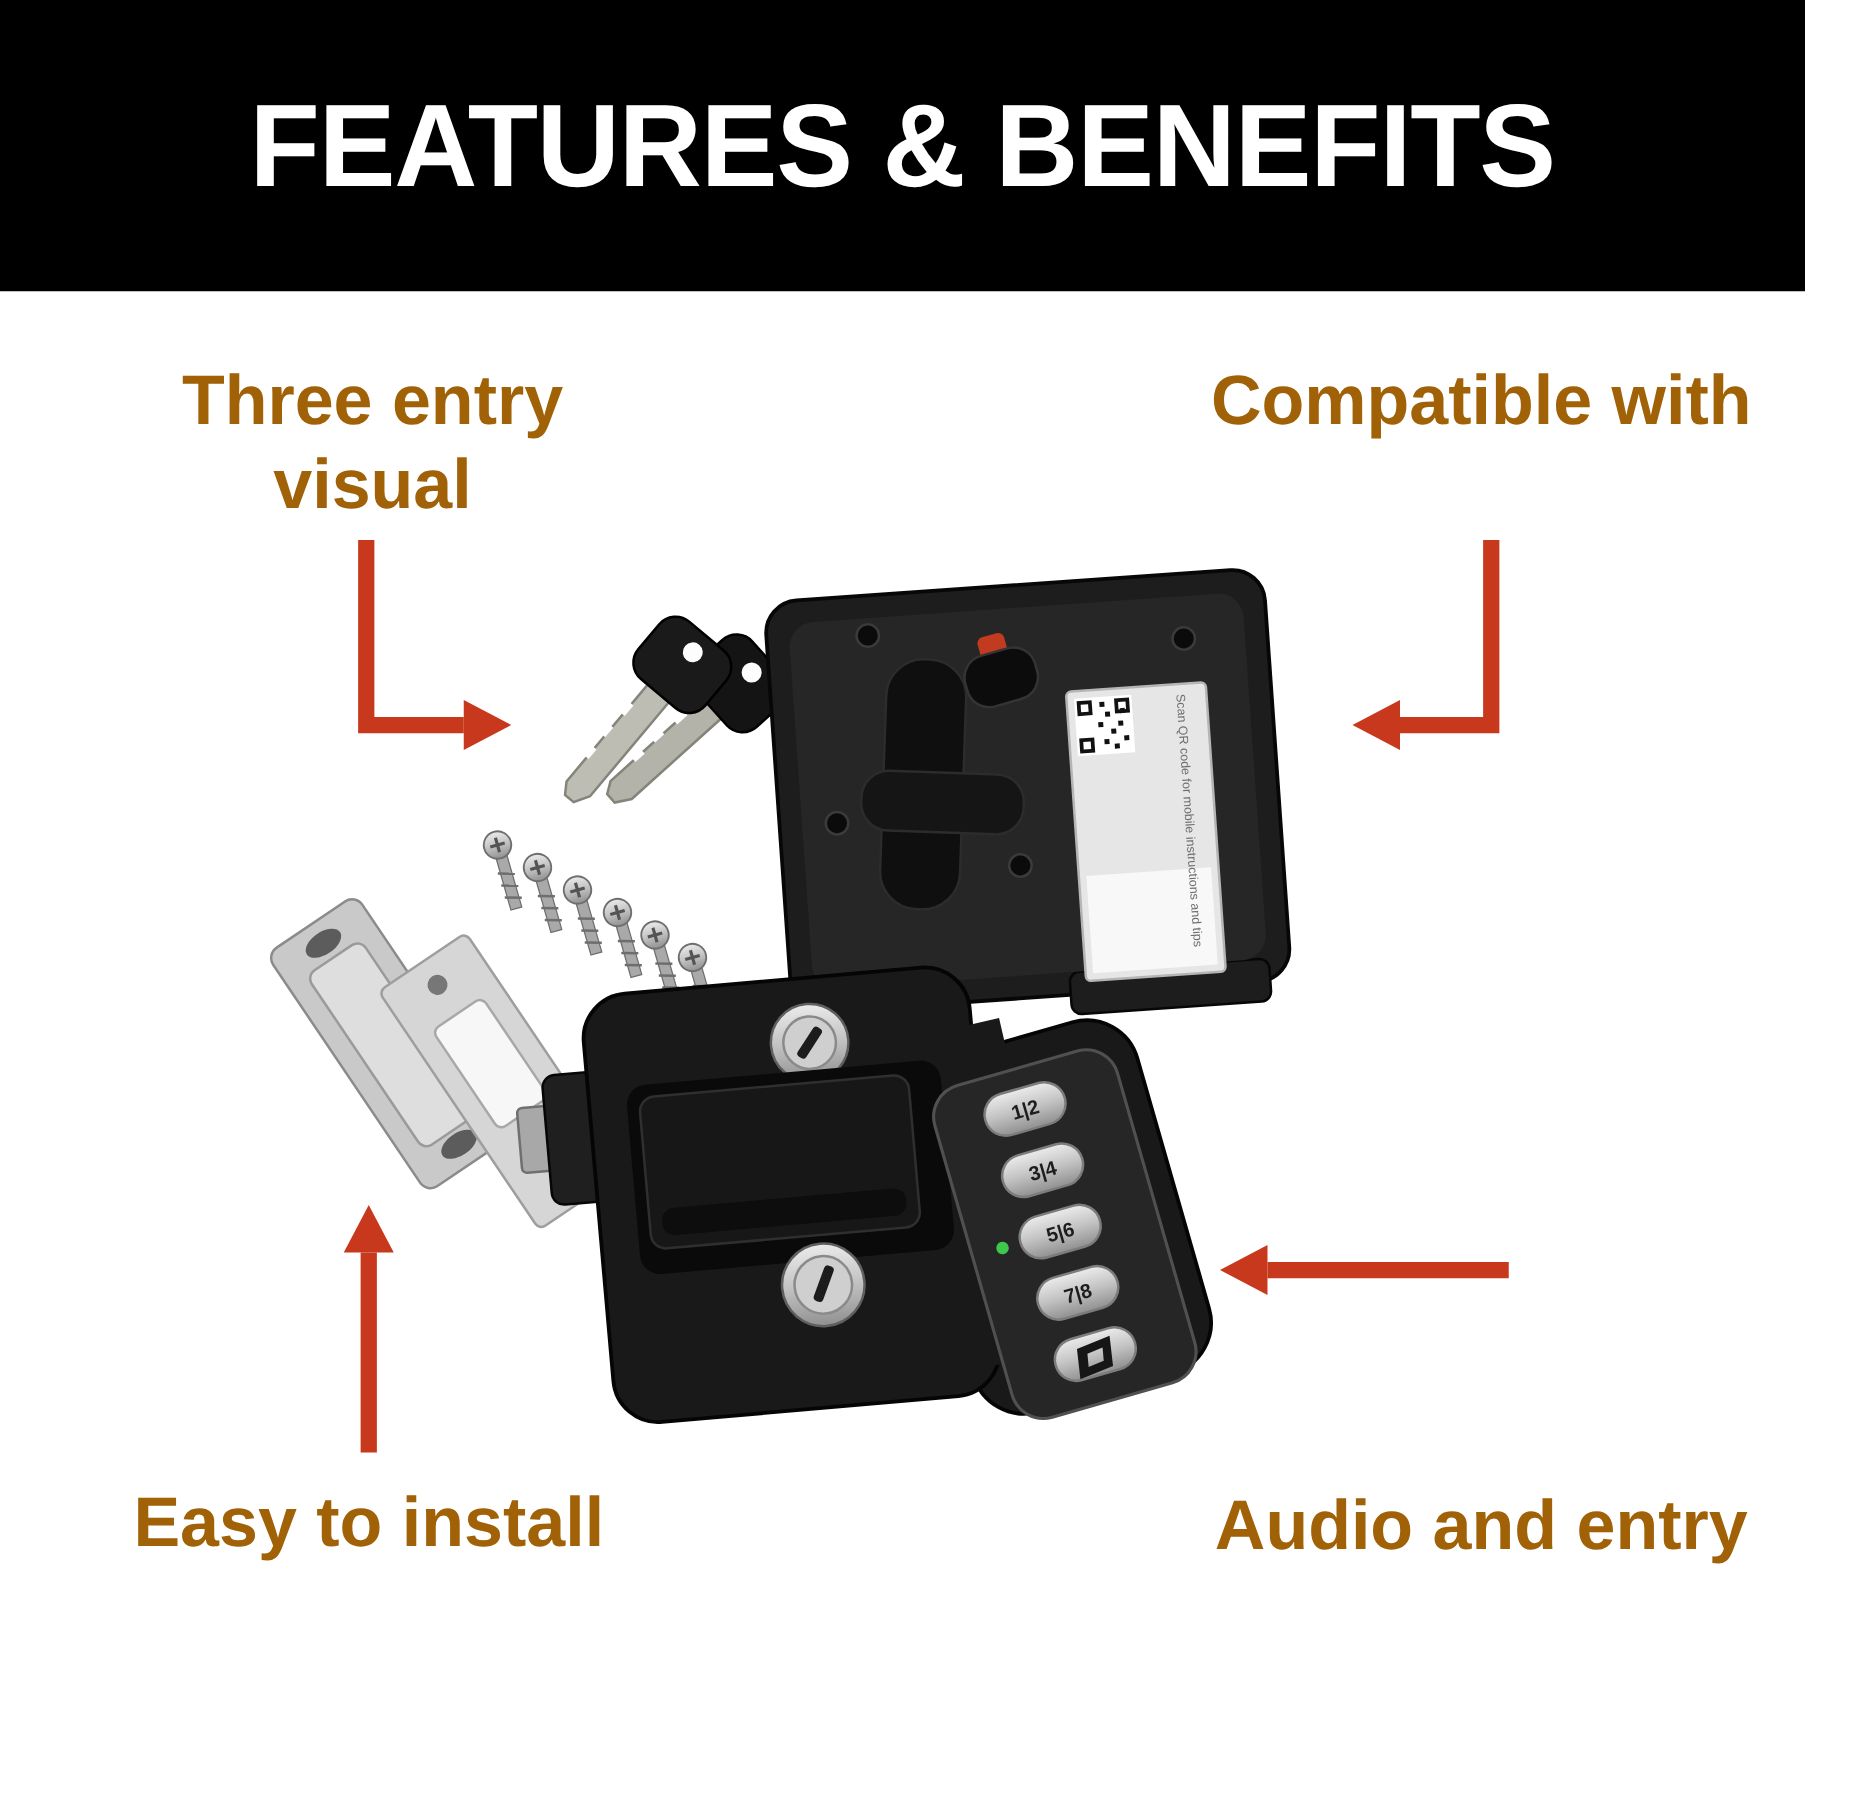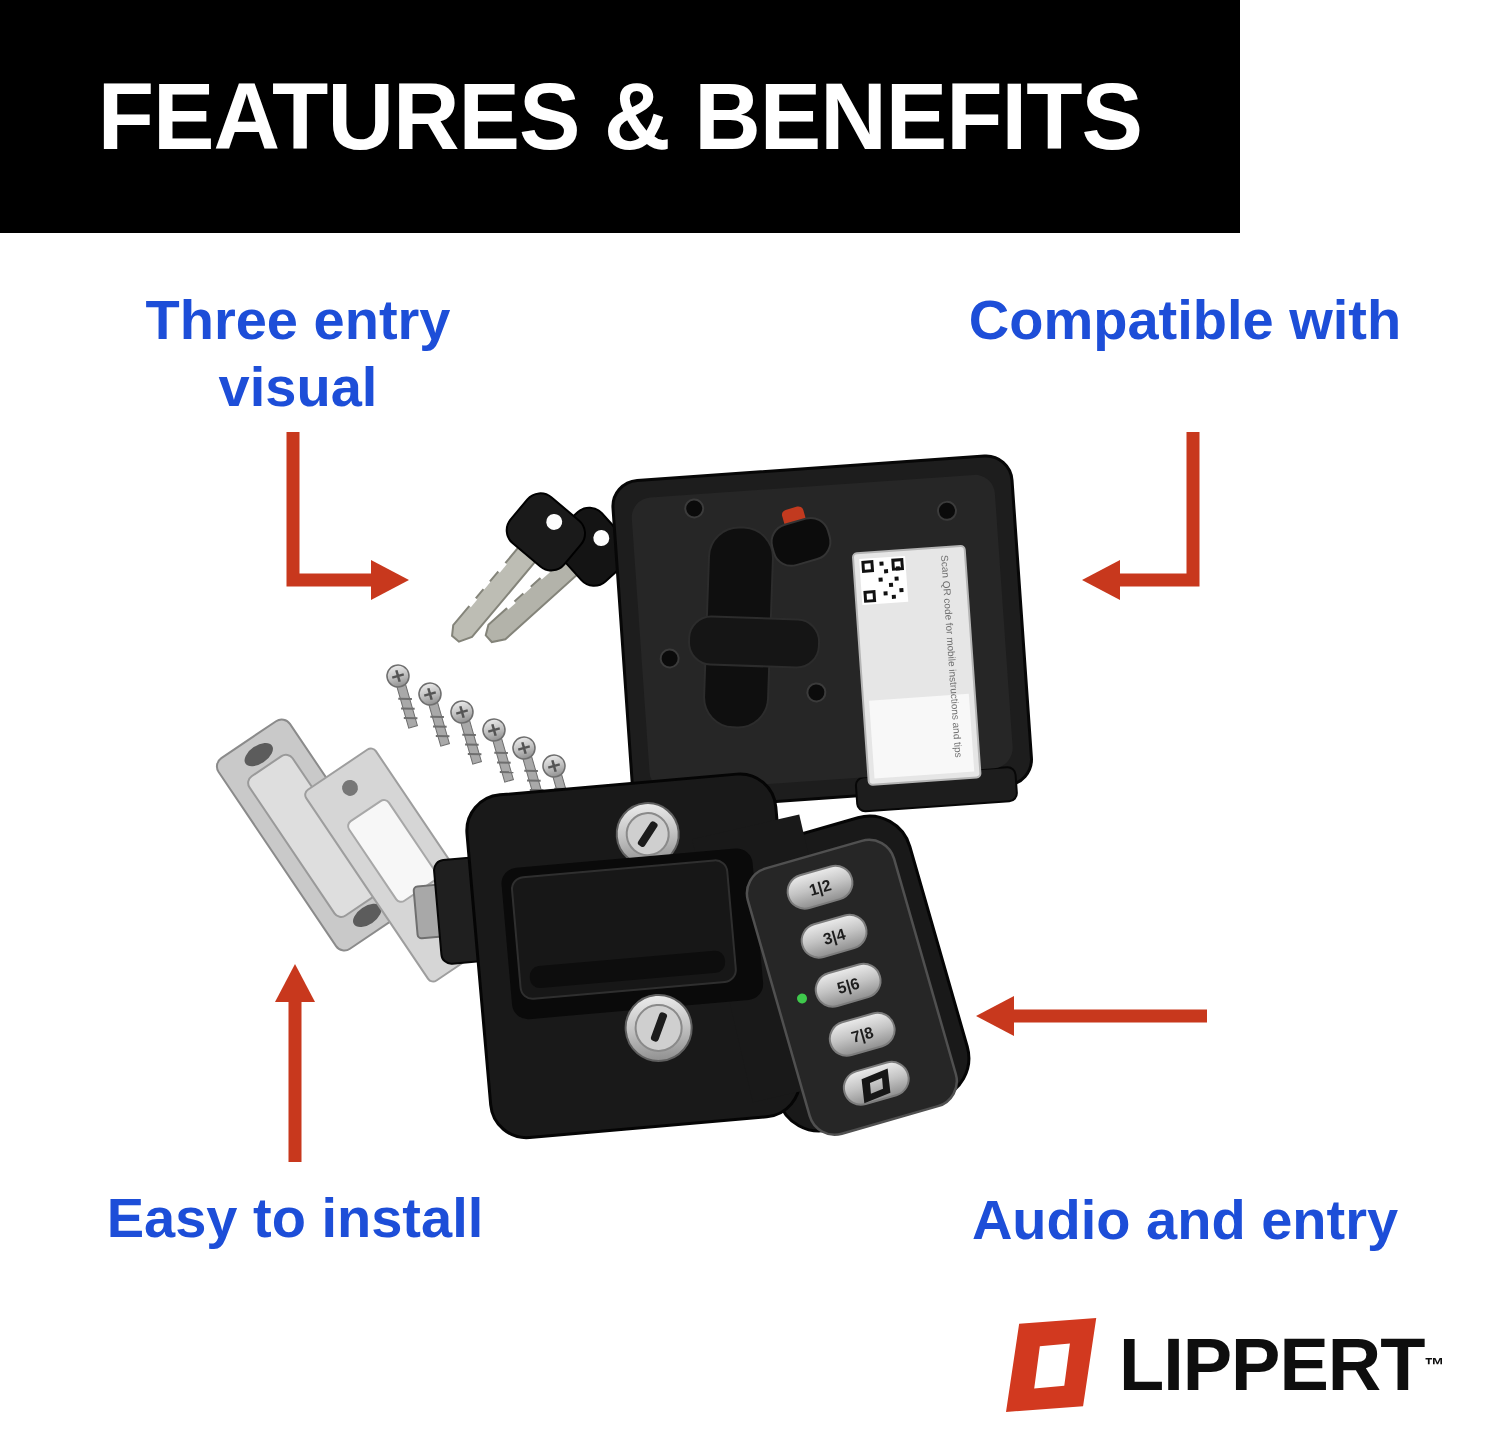--- a/index.html
+++ b/index.html
@@ -6,34 +6,34 @@
   body {
     width: 1500px; height: 1443px;
     background: #ffffff;
     font-family: "Liberation Sans", sans-serif;
     position: relative;
     overflow: hidden;
   }
   .page { position: absolute; inset: 0; }
 
   .banner {
-    position: absolute; left: 0; top: 0; width: 1240px; height: 233px;
+    position: absolute; left: 0; top: 0; width: 1444px; height: 233px;
     background: #000000;
     display: flex; align-items: center; justify-content: center;
   }
   .banner h1 {
     margin: 0; color: #ffffff;
     font-size: 94px; font-weight: 800; letter-spacing: -1px;
     transform: scaleX(0.98);
     white-space: nowrap;
   }
 
   .callout {
     position: absolute;
-    font-size: 56px; font-weight: 800; color: #1d4ed8;
+    font-size: 56px; font-weight: 800; color: #a16207;
     text-align: center; line-height: 1.2;
   }
   .callout span { display: block; }
   .callout-tl { left: 88px;  top: 286px;  width: 420px; }
   .callout-tr { left: 945px; top: 286px;  width: 480px; }
   .callout-bl { left: 45px;  top: 1184px; width: 500px; }
   .callout-br { left: 930px; top: 1186px; width: 510px; }
 
   .art { position: absolute; left: 0; top: 0; }
   .art text { font-family: "Liberation Sans", sans-serif; }
@@ -270,21 +270,14 @@
         <rect x="812" y="980" width="66" height="34" rx="17" fill="url(#metal)" stroke="#7c7c7c" stroke-width="2"></rect>
         <text x="845" y="1003" font-size="16" font-weight="bold" fill="#1d1d1d" text-anchor="middle">5|6</text>
         <rect x="812" y="1031" width="66" height="34" rx="17" fill="url(#metal)" stroke="#7c7c7c" stroke-width="2"></rect>
         <text x="845" y="1054" font-size="16" font-weight="bold" fill="#1d1d1d" text-anchor="middle">7|8</text>
         <rect x="812" y="1082" width="66" height="34" rx="17" fill="url(#metal)" stroke="#7c7c7c" stroke-width="2"></rect>
         <path fill-rule="evenodd" fill="#161616" d="M832 1091 L860 1088 L856 1112 L828 1115 Z M839 1097 L852 1095.5 L850 1106 L837 1107.5 Z"></path>
       </g>
     </g>
   </svg>
 
-  <div class="brand">
-    <svg class="mark" viewBox="0 0 100 100">
-      <path fill-rule="evenodd" fill="#D2391F" d="M14 6 L96 0 L82 94 L0 100 Z M36 30 L68 27 L62 72 L30 75 Z"></path>
-    </svg>
-    <span class="brand-text">LIPPERT</span>
-      <sup>™</sup>
-  </div>
 
 </div>
 
 </body></html>

